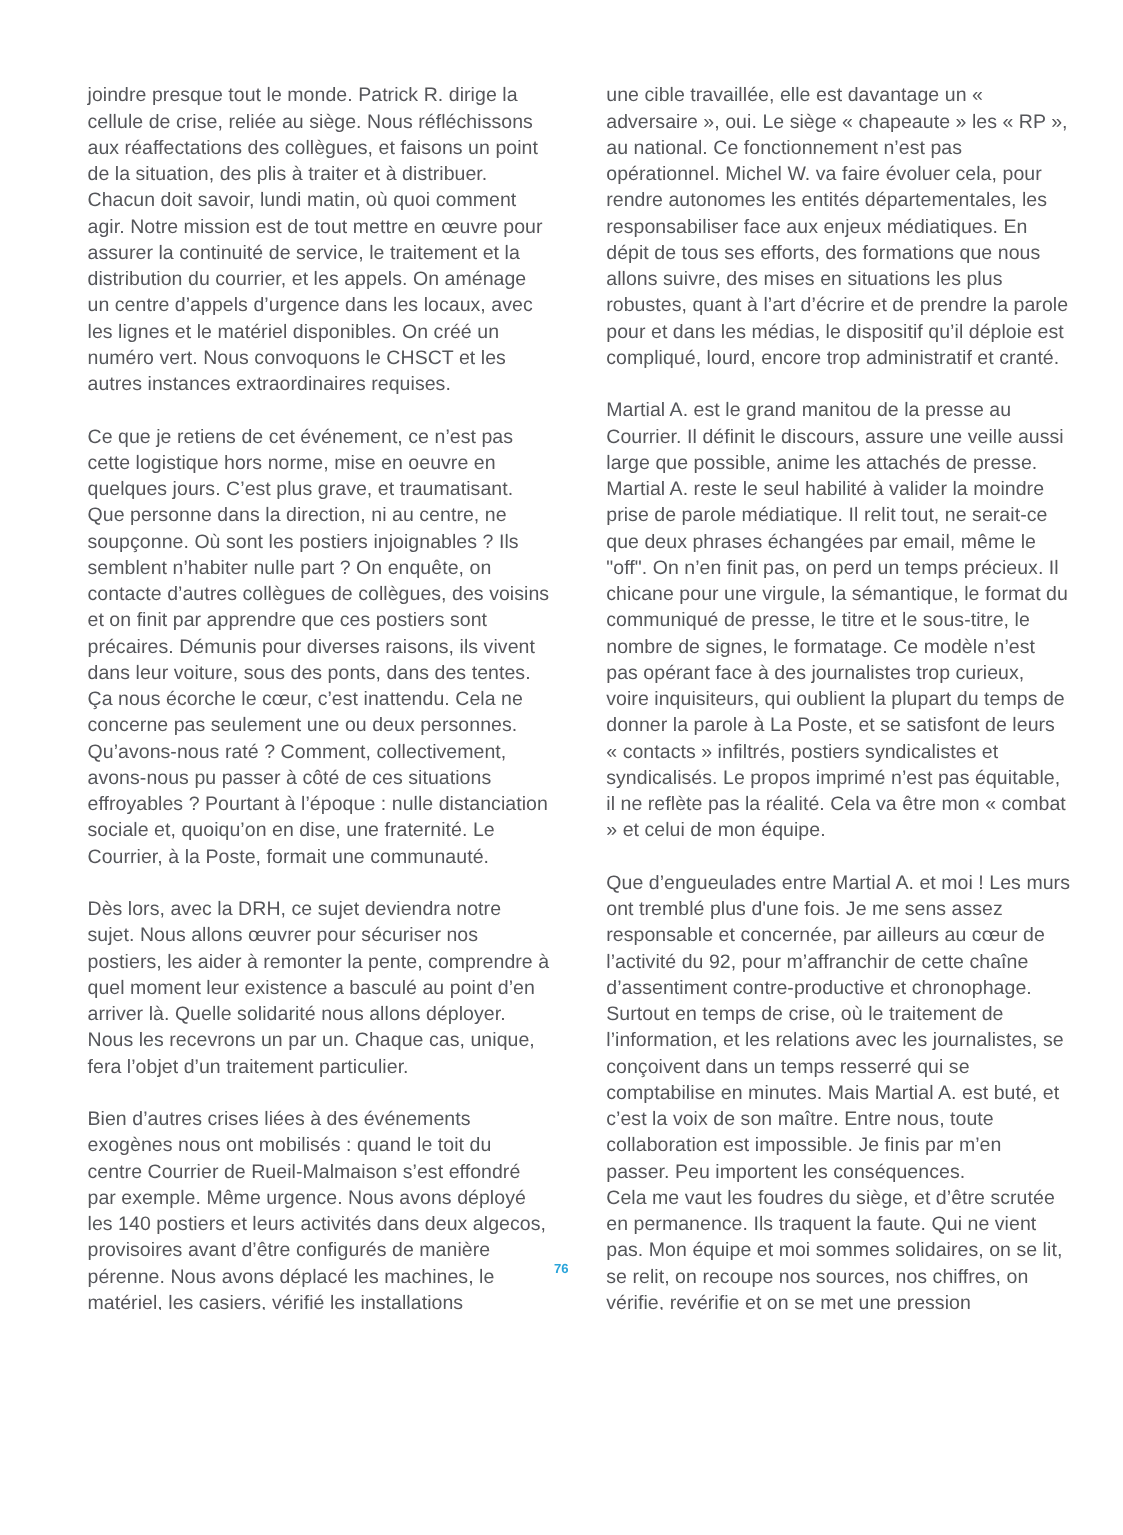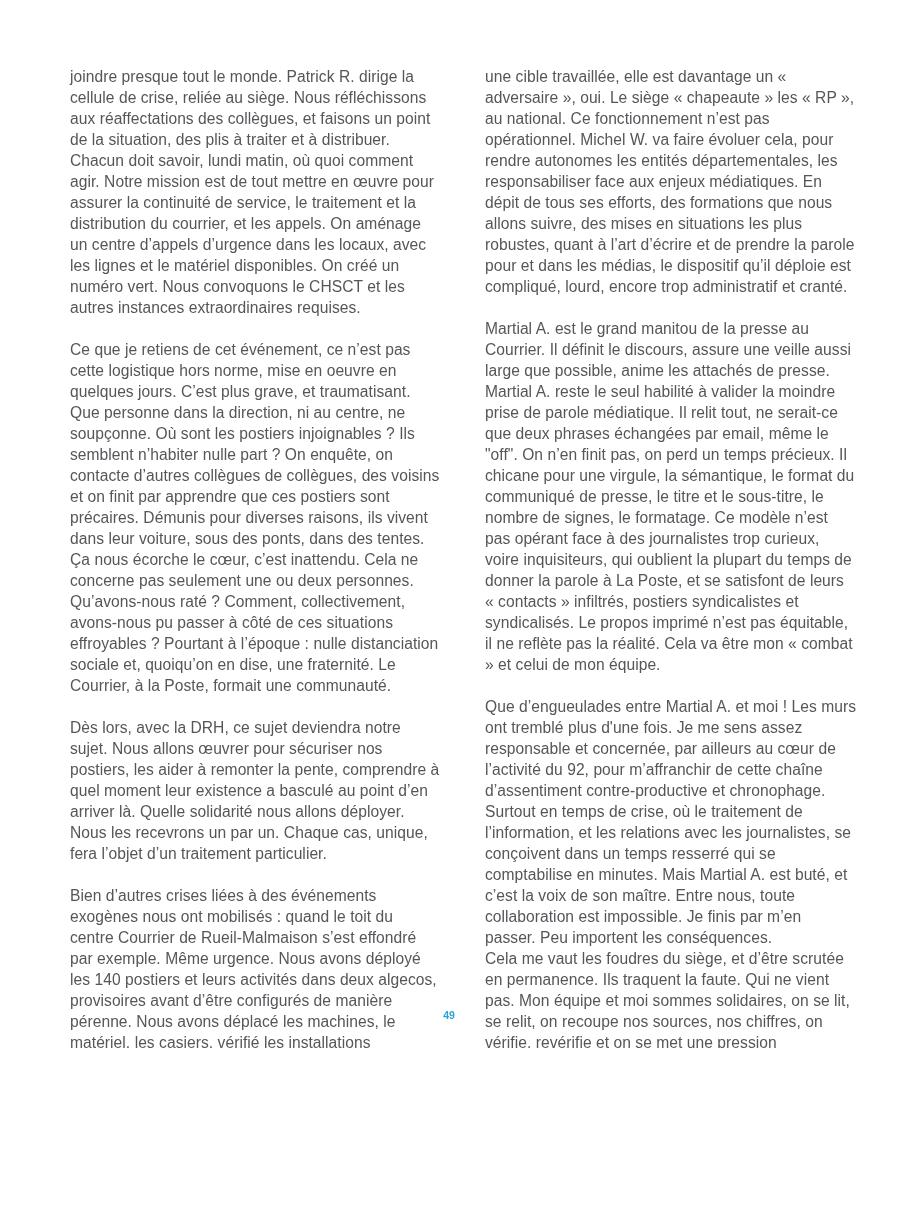--- a/index.html
+++ b/index.html
@@ -66,14 +66,14 @@
       <p>Ces situations nous ont aussi mis face à un autre « adversaire » : les médias et en particulier, Le Parisien, quotidien de faits de société. Quand j’arrive dans le département, la presse n’est pas</p>
     </div>
     <div class="col">
       <p>une cible travaillée, elle est davantage un « adversaire », oui. Le siège « chapeaute » les « RP », au national. Ce fonctionnement n’est pas opérationnel. Michel W. va faire évoluer cela, pour rendre autonomes les entités départementales, les responsabiliser face aux enjeux médiatiques. En dépit de tous ses efforts, des formations que nous allons suivre, des mises en situations les plus robustes, quant à l’art d’écrire et de prendre la parole pour et dans les médias, le dispositif qu’il déploie est compliqué, lourd, encore trop administratif et cranté.</p>
       <p>Martial A. est le grand manitou de la presse au Courrier. Il définit le discours, assure une veille aussi large que possible, anime les attachés de presse. Martial A. reste le seul habilité à valider la moindre prise de parole médiatique. Il relit tout, ne serait-ce que deux phrases échangées par email, même le "off". On n’en finit pas, on perd un temps précieux. Il chicane pour une virgule, la sémantique, le format du communiqué de presse, le titre et le sous-titre, le nombre de signes, le formatage. Ce modèle n’est pas opérant face à des journalistes trop curieux, voire inquisiteurs, qui oublient la plupart du temps de donner la parole à La Poste, et se satisfont de leurs « contacts » infiltrés, postiers syndicalistes et syndicalisés. Le propos imprimé n’est pas équitable, il ne reflète pas la réalité. Cela va être mon « combat » et celui de mon équipe.</p>
       <p>Que d’engueulades entre Martial A. et moi ! Les murs ont tremblé plus d'une fois. Je me sens assez responsable et concernée, par ailleurs au cœur de l’activité du 92, pour m’affranchir de cette chaîne d’assentiment contre-productive et chronophage. Surtout en temps de crise, où le traitement de l’information, et les relations avec les journalistes, se conçoivent dans un temps resserré qui se comptabilise en minutes. Mais Martial A. est buté, et c’est la voix de son maître. Entre nous, toute collaboration est impossible. Je finis par m’en passer. Peu importent les conséquences.
 Cela me vaut les foudres du siège, et d’être scrutée en permanence. Ils traquent la faute. Qui ne vient pas. Mon équipe et moi sommes solidaires, on se lit, se relit, on recoupe nos sources, nos chiffres, on vérifie, revérifie et on se met une pression hallucinante : Natacha et Marina sont exceptionnelles à cet égard. Nous ne commettons aucune erreur. Au fil des mois, nous réussissons à nouer une relation étroite avec les journalistes du Parisien Hauts-de-Seine en particulier et à permettre à La Poste de trouver une place équilibrée dans les colonnes des médias. Martial A. devient mon meilleur ennemi.</p>
 
     </div>
   </div>
-  <div class="page-number">49</div>
+  <div class="page-number">76</div>
 </div>
 
 </body></html>

